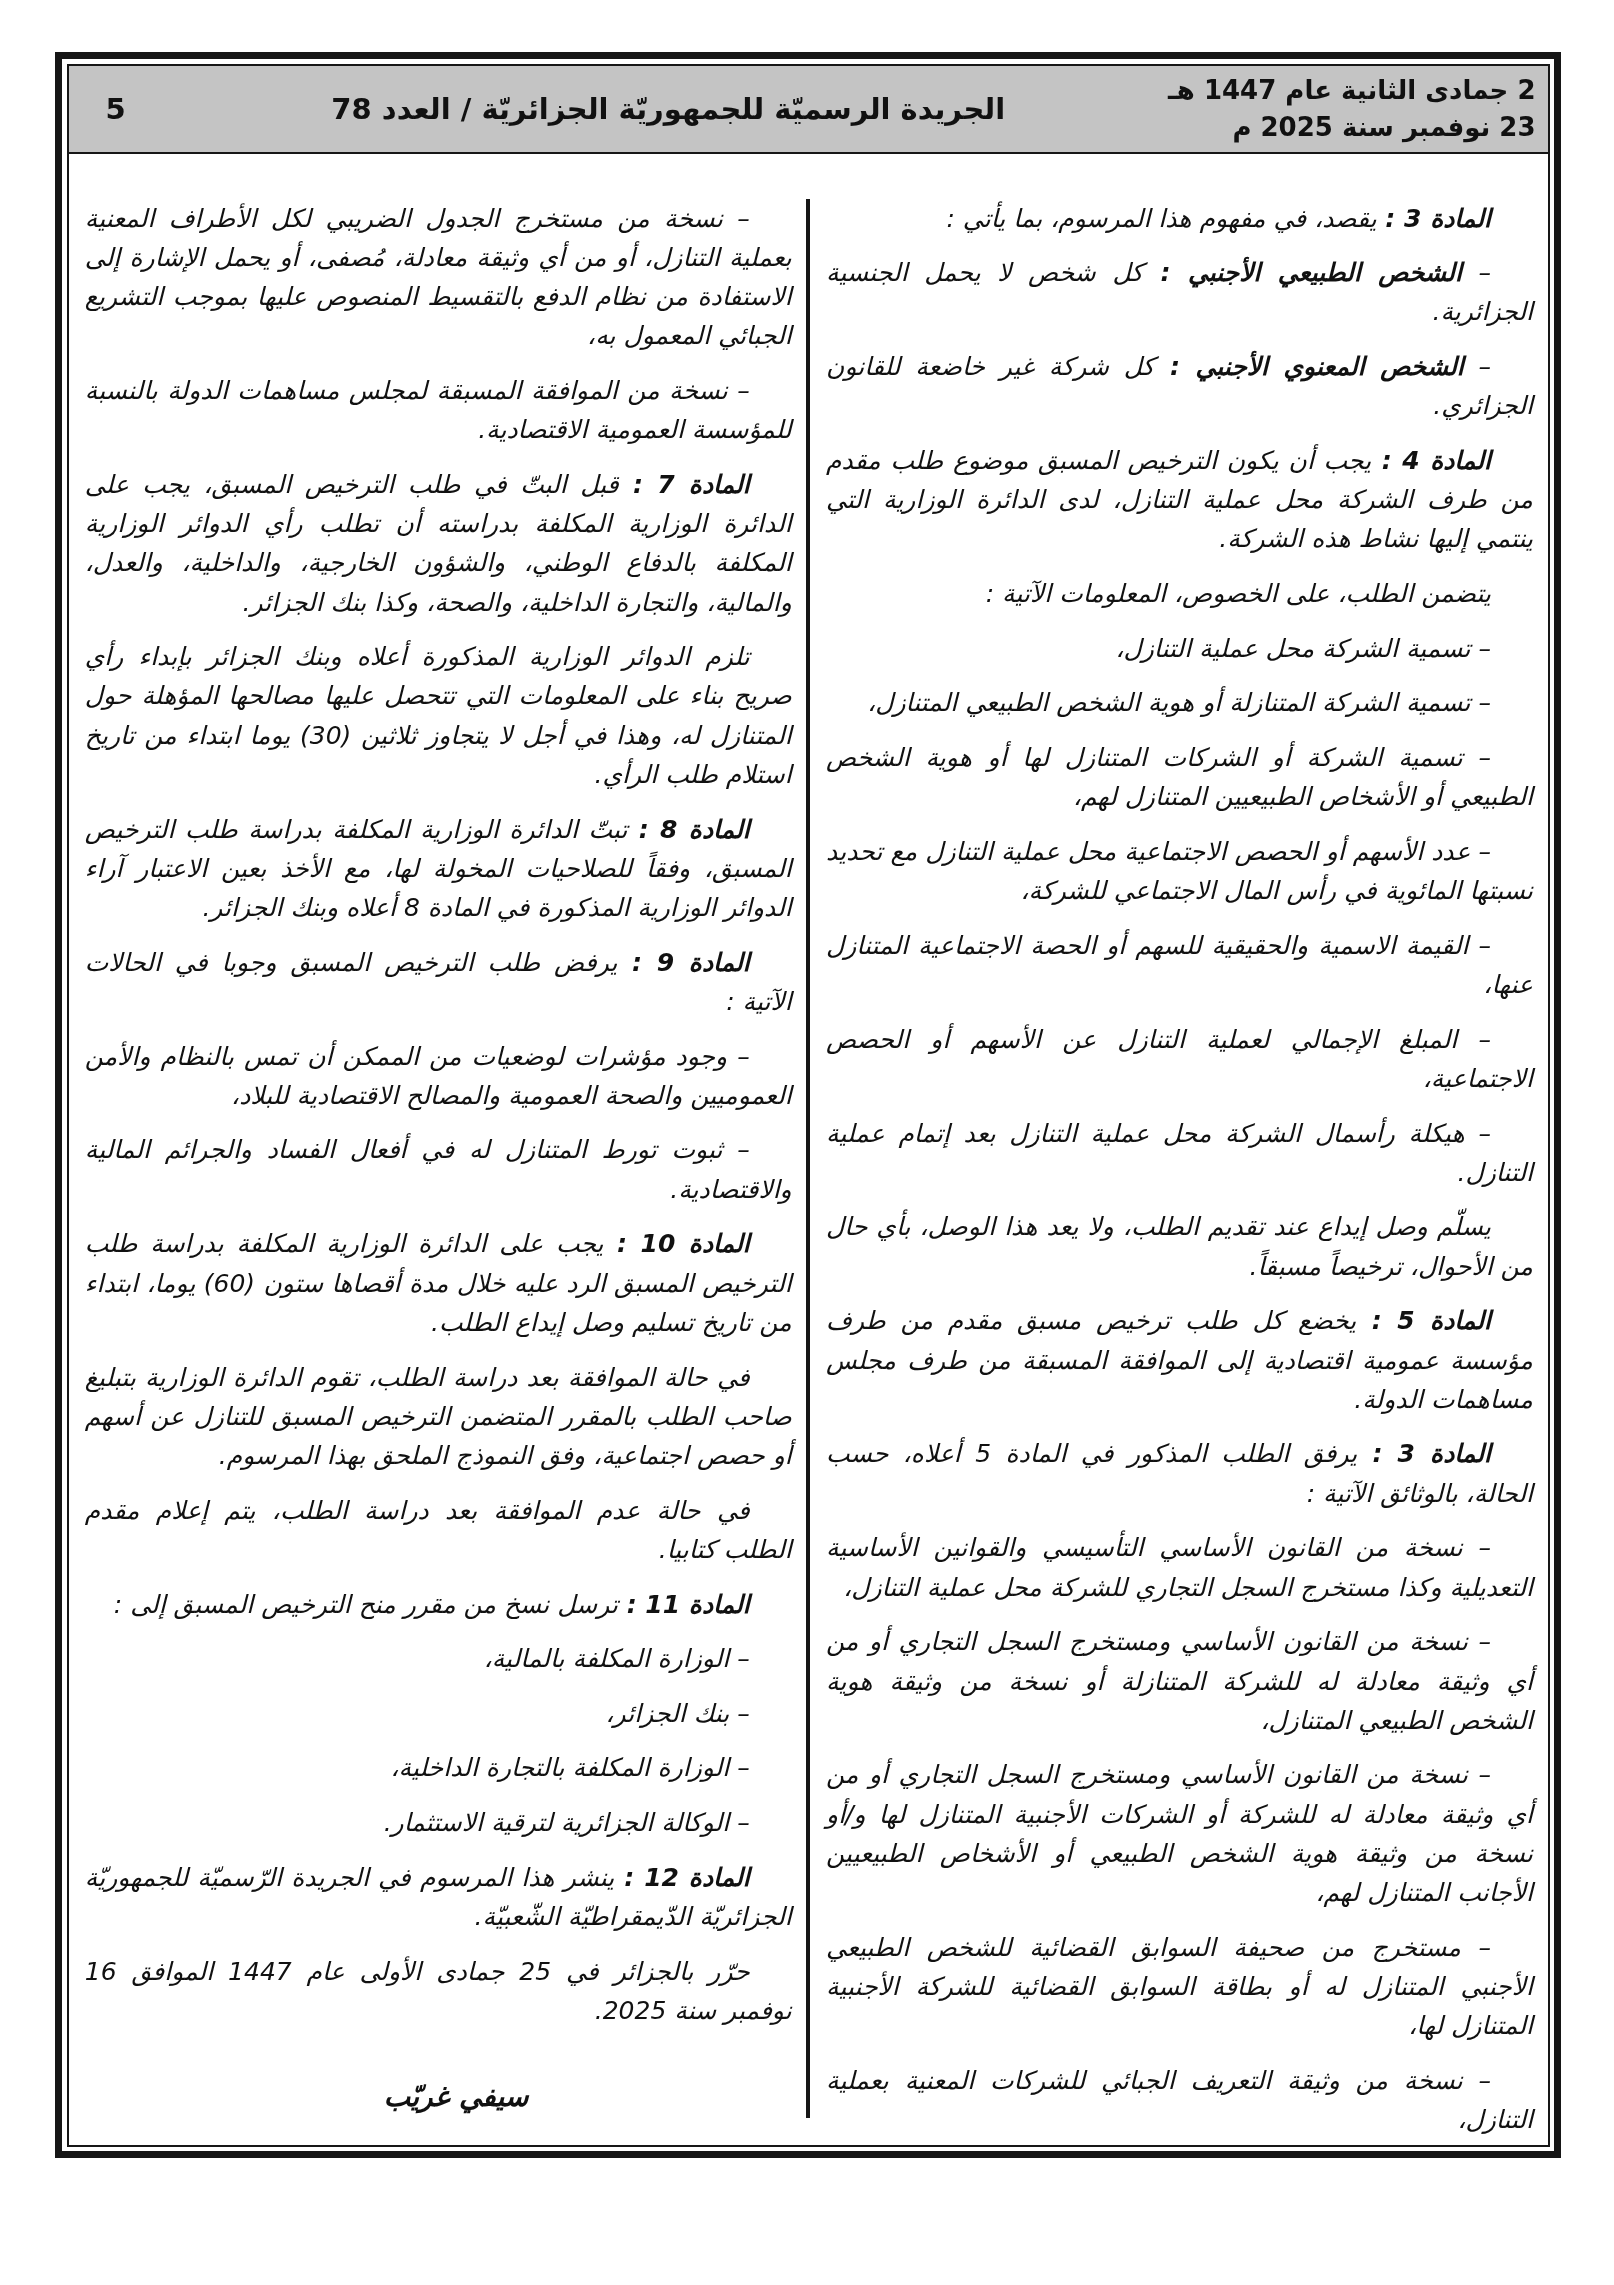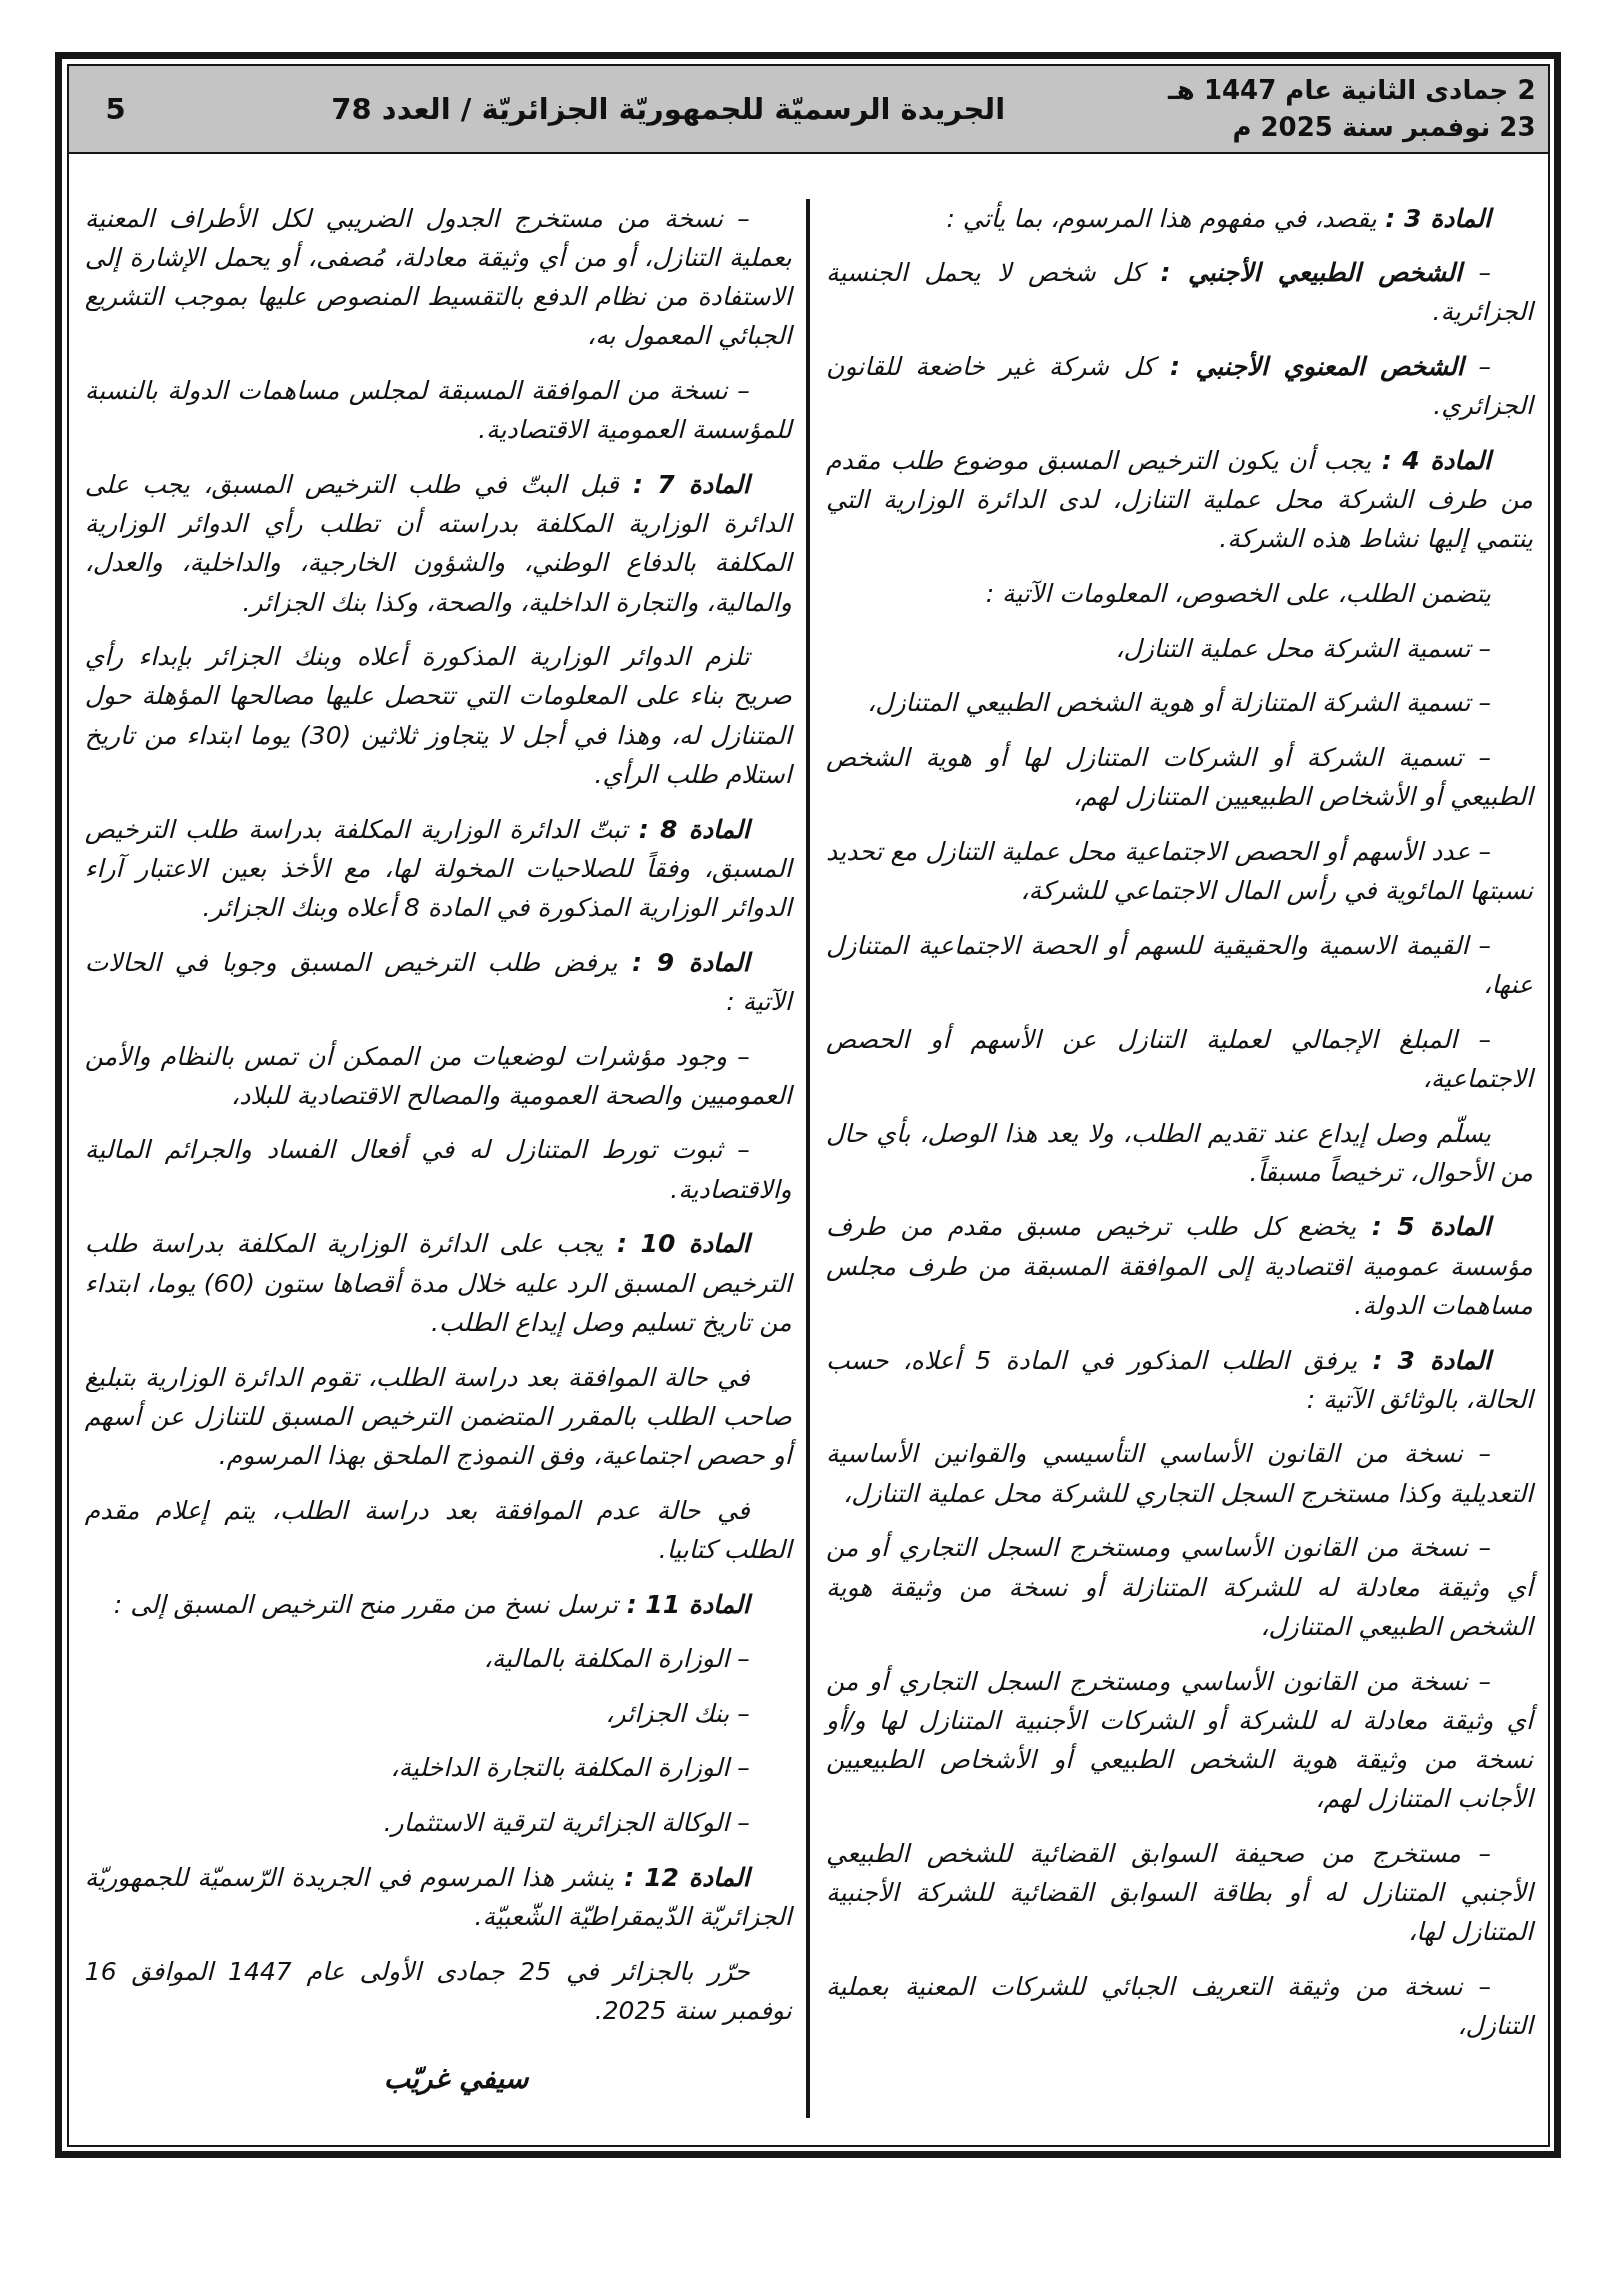--- a/index.html
+++ b/index.html
@@ -25,21 +25,21 @@
   .columns{flex:1;display:flex;overflow:hidden;padding-top:45px;}
   .col{flex:1;padding:0 14.5px 0 16.3px;box-sizing:border-box;overflow:hidden;font-style:italic;}
   .divider{flex:0 0 3.6px;background:#161616;margin-bottom:27px;}
   .block{
     margin:0 0 15.4px 0;font-size:25px;line-height:1.57;
     text-align:justify;text-indent:42px;
   }
   .block strong{font-weight:bold;}
   .block.signature{
     text-align:left;text-indent:0;font-weight:bold;font-size:28px;
-    padding-left:299px;margin-top:27px;
+    padding-left:299px;margin-top:45px;
   }
 </style>
 </head>
 <body>
 
 <div class="sheet">
   <div class="sheet-inner">
 
     <div class="header-band">
       <div class="header-dates">
@@ -56,20 +56,21 @@
           <p class="block item">– <strong>الشخص الطبيعي الأجنبي : </strong>كل شخص لا يحمل الجنسية الجزائرية.</p>
           <p class="block item">– <strong>الشخص المعنوي الأجنبي : </strong>كل شركة غير خاضعة للقانون الجزائري.</p>
           <p class="block article"><strong>المادة 4 : </strong>يجب أن يكون الترخيص المسبق موضوع طلب مقدم من طرف الشركة محل عملية التنازل، لدى الدائرة الوزارية التي ينتمي إليها نشاط هذه الشركة.</p>
           <p class="block para">يتضمن الطلب، على الخصوص، المعلومات الآتية :</p>
           <p class="block item">– تسمية الشركة محل عملية التنازل،</p>
           <p class="block item">– تسمية الشركة المتنازلة أو هوية الشخص الطبيعي المتنازل،</p>
           <p class="block item">– تسمية الشركة أو الشركات المتنازل لها أو هوية الشخص الطبيعي أو الأشخاص الطبيعيين المتنازل لهم،</p>
           <p class="block item">– عدد الأسهم أو الحصص الاجتماعية محل عملية التنازل مع تحديد نسبتها المائوية في رأس المال الاجتماعي للشركة،</p>
           <p class="block item">– القيمة الاسمية والحقيقية للسهم أو الحصة الاجتماعية المتنازل عنها،</p>
           <p class="block item">– المبلغ الإجمالي لعملية التنازل عن الأسهم أو الحصص الاجتماعية،</p>
+          <p class="block item">– هيكلة رأسمال الشركة محل عملية التنازل بعد إتمام عملية التنازل.</p>
           <p class="block para">يسلّم وصل إيداع عند تقديم الطلب، ولا يعد هذا الوصل، بأي حال من الأحوال، ترخيصاً مسبقاً.</p>
           <p class="block article"><strong>المادة 5 : </strong>يخضع كل طلب ترخيص مسبق مقدم من طرف مؤسسة عمومية اقتصادية إلى الموافقة المسبقة من طرف مجلس مساهمات الدولة.</p>
           <p class="block article"><strong>المادة 3 : </strong>يرفق الطلب المذكور في المادة 5 أعلاه، حسب الحالة، بالوثائق الآتية :</p>
           <p class="block item">– نسخة من القانون الأساسي التأسيسي والقوانين الأساسية التعديلية وكذا مستخرج السجل التجاري للشركة محل عملية التنازل،</p>
           <p class="block item">– نسخة من القانون الأساسي ومستخرج السجل التجاري أو من أي وثيقة معادلة له للشركة المتنازلة أو نسخة من وثيقة هوية الشخص الطبيعي المتنازل،</p>
           <p class="block item">– نسخة من القانون الأساسي ومستخرج السجل التجاري أو من أي وثيقة معادلة له للشركة أو الشركات الأجنبية المتنازل لها و/أو نسخة من وثيقة هوية الشخص الطبيعي أو الأشخاص الطبيعيين الأجانب المتنازل لهم،</p>
           <p class="block item">– مستخرج من صحيفة السوابق القضائية للشخص الطبيعي الأجنبي المتنازل له أو بطاقة السوابق القضائية للشركة الأجنبية المتنازل لها،</p>
           <p class="block item">– نسخة من وثيقة التعريف الجبائي للشركات المعنية بعملية التنازل،</p>
         </div>
       <div class="divider"></div>

